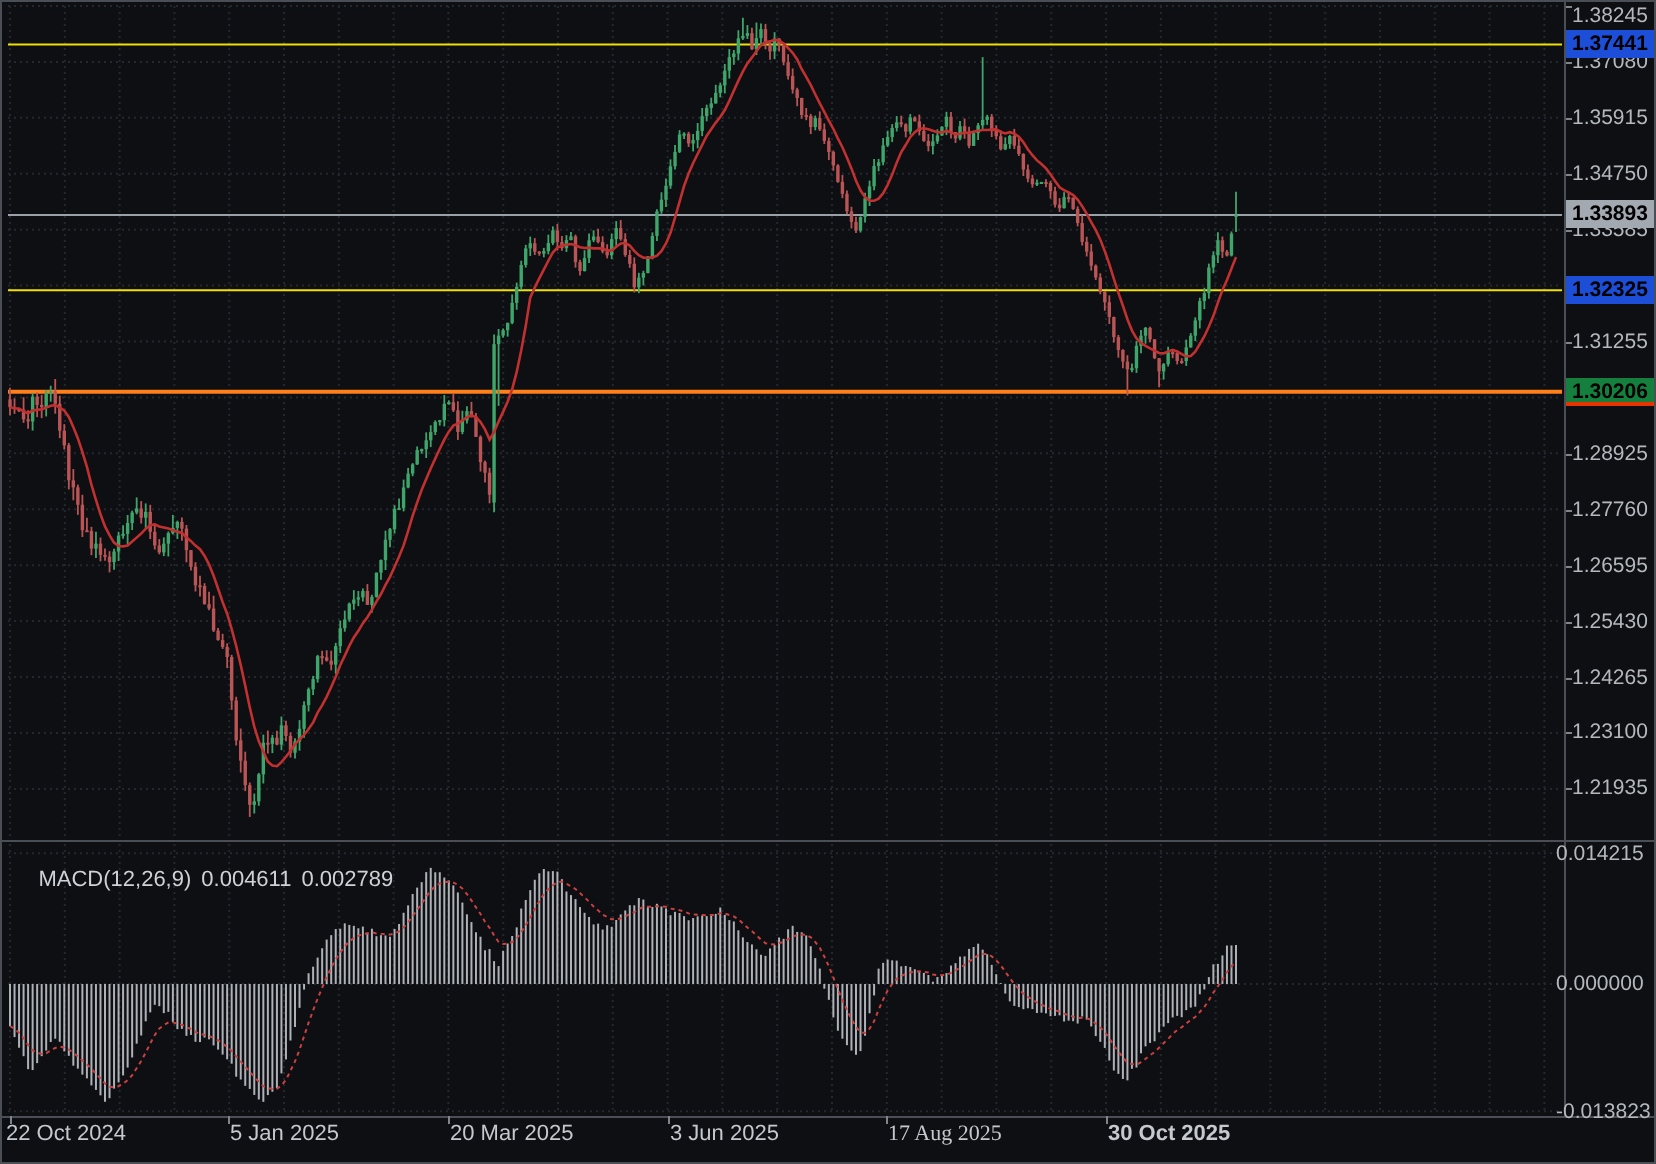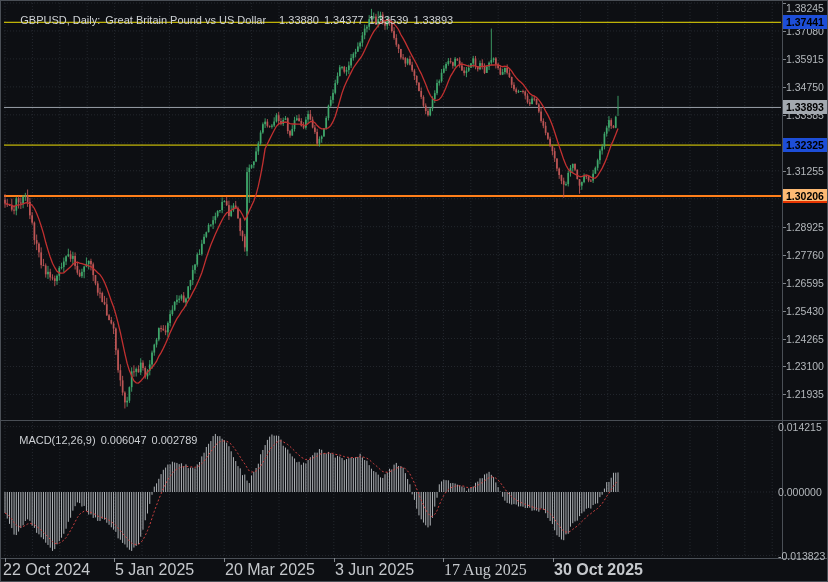--- a/index.html
+++ b/index.html
@@ -14,23 +14,23 @@
   .macd-title{position:absolute;left:6px;top:421px;font-size:11px;color:#ced1d5;white-space:pre;z-index:30;}
   .macd-title span{margin-right:5px;}
   .scale-col{position:absolute;left:782px;top:0;width:46px;height:557px;z-index:20;}
   .tick-label{position:absolute;left:3px;font-size:10.5px;color:#b4b8bc;line-height:12px;}
   .macd-scale-label{position:absolute;left:-5px;font-size:10.5px;color:#b4b8bc;line-height:12px;}
   .tick-dash{position:absolute;left:0;width:3px;height:1px;background:#80858b;}
   .badge{position:absolute;left:0;width:46px;height:14px;font-size:10.5px;line-height:14px;
          color:#000;padding-left:3px;box-sizing:border-box;font-weight:bold;}
   .badge.yellow{background:#1d4ed8;}
   .badge.gray{background:#a3a9b0;}
-  .badge.orange-red{background:#fdba74;border-bottom:2px solid #e63400;}
+  .badge.orange-red{background:#15803d;border-bottom:2px solid #e63400;}
   .time-axis{position:absolute;left:0;top:557px;width:782px;height:24px;z-index:20;}
-  .time-label{position:absolute;top:3px;font-size:16px;color:#c5c8cc;white-space:nowrap;}
+  .time-label{position:absolute;top:3px;font-size:11px;color:#c5c8cc;white-space:nowrap;}
   .time-tick{position:absolute;top:0;width:1px;height:4px;background:#80858b;}
   .sep{position:absolute;background:#4a4f56;z-index:10;}
 </style>
 </head>
 <body>
 
 <div id="stage">
 
   <svg id="chart-canvas" width="828" height="582">
       <g>
@@ -934,26 +934,23 @@
         <line x1="605.6900369003689" y1="491" x2="605.6900369003689" y2="481.14003454993724" stroke="#aeb2b6" stroke-width="1"></line>
         <line x1="607.9520295202951" y1="491" x2="607.9520295202951" y2="480.9389909829815" stroke="#aeb2b6" stroke-width="1"></line>
         <line x1="610.2140221402213" y1="491" x2="610.2140221402213" y2="476.7116449825648" stroke="#aeb2b6" stroke-width="1"></line>
         <line x1="612.4760147601476" y1="491" x2="612.4760147601476" y2="471.76986600916825" stroke="#aeb2b6" stroke-width="1"></line>
         <line x1="614.7380073800738" y1="491" x2="614.7380073800738" y2="471.71348685920236" stroke="#aeb2b6" stroke-width="1"></line>
         <line x1="616.9999999999999" y1="491" x2="616.9999999999999" y2="471.4429267916457" stroke="#aeb2b6" stroke-width="1"></line>
       </g>
       <path d="M4.0,512.1 L6.3,513.3 L8.5,515.4 L10.8,518.0 L13.0,521.4 L15.3,524.2 L17.6,525.6 L19.8,525.9 L22.1,525.6 L24.4,524.3 L26.6,523.0 L28.9,522.3 L31.1,522.9 L33.4,523.7 L35.7,525.5 L37.9,527.2 L40.2,529.2 L42.5,531.2 L44.7,533.5 L47.0,535.8 L49.2,538.2 L51.5,540.8 L53.8,542.4 L56.0,542.6 L58.3,542.1 L60.5,540.9 L62.8,539.1 L65.1,536.6 L67.3,533.1 L69.6,529.5 L71.9,525.2 L74.1,520.8 L76.4,516.5 L78.6,513.3 L80.9,511.6 L83.2,510.2 L85.4,510.1 L87.7,510.9 L90.0,511.4 L92.2,512.6 L94.5,513.5 L96.7,514.9 L99.0,516.0 L101.3,516.4 L103.5,516.9 L105.8,518.0 L108.1,519.2 L110.3,520.8 L112.6,522.5 L114.8,524.4 L117.1,527.2 L119.4,529.8 L121.6,532.4 L123.9,534.9 L126.1,537.4 L128.4,539.9 L130.7,542.1 L132.9,543.1 L135.2,543.5 L137.5,543.4 L139.7,541.7 L142.0,538.9 L144.2,534.5 L146.5,529.7 L148.8,523.8 L151.0,517.2 L153.3,510.3 L155.6,504.1 L157.8,498.3 L160.1,492.8 L162.3,487.5 L164.6,482.9 L166.9,478.6 L169.1,475.3 L171.4,472.1 L173.6,469.7 L175.9,468.0 L178.2,466.9 L180.4,465.9 L182.7,465.8 L185.0,465.2 L187.2,465.7 L189.5,465.9 L191.7,466.0 L194.0,466.3 L196.3,465.7 L198.5,464.7 L200.8,462.6 L203.1,460.2 L205.3,457.1 L207.6,453.9 L209.8,450.9 L212.1,447.4 L214.4,444.2 L216.6,442.2 L218.9,440.7 L221.2,440.0 L223.4,439.9 L225.7,440.3 L227.9,441.4 L230.2,443.3 L232.5,446.1 L234.7,449.2 L237.0,452.7 L239.2,455.9 L241.5,459.9 L243.8,462.9 L246.0,466.6 L248.3,470.0 L250.6,471.0 L252.8,470.9 L255.1,470.0 L257.3,468.4 L259.6,465.1 L261.9,461.5 L264.1,457.7 L266.4,453.6 L268.7,449.6 L270.9,446.1 L273.2,443.6 L275.4,441.6 L277.7,440.1 L280.0,439.8 L282.2,440.9 L284.5,442.1 L286.7,443.5 L289.0,445.5 L291.3,447.7 L293.5,449.8 L295.8,452.3 L298.1,454.2 L300.3,456.3 L302.6,457.5 L304.8,458.6 L307.1,458.7 L309.4,458.1 L311.6,457.3 L313.9,456.0 L316.2,455.1 L318.4,453.5 L320.7,452.5 L322.9,452.4 L325.2,452.4 L327.5,452.1 L329.7,452.1 L332.0,452.4 L334.3,453.3 L336.5,453.7 L338.8,454.1 L341.0,454.7 L343.3,455.7 L345.6,456.2 L347.8,456.4 L350.1,456.5 L352.3,456.6 L354.6,456.5 L356.9,456.4 L359.1,455.6 L361.4,455.8 L363.7,456.5 L365.9,457.2 L368.2,458.7 L370.4,460.7 L372.7,462.8 L375.0,464.6 L377.2,466.6 L379.5,468.8 L381.8,470.6 L384.0,471.1 L386.3,471.2 L388.5,470.5 L390.8,470.0 L393.1,468.6 L395.3,467.1 L397.6,466.7 L399.8,466.3 L402.1,466.4 L404.4,467.7 L406.6,470.0 L408.9,472.9 L411.2,477.4 L413.4,482.1 L415.7,487.8 L417.9,493.6 L420.2,499.1 L422.5,504.0 L424.7,508.5 L427.0,512.4 L429.3,515.1 L431.5,515.5 L433.8,513.3 L436.0,509.7 L438.3,503.9 L440.6,498.7 L442.8,494.3 L445.1,491.0 L447.4,488.4 L449.6,487.0 L451.9,485.9 L454.1,485.2 L456.4,484.8 L458.7,484.7 L460.9,484.9 L463.2,485.2 L465.4,486.3 L467.7,486.5 L470.0,486.6 L472.2,486.4 L474.5,485.4 L476.8,484.3 L479.0,482.8 L481.3,481.5 L483.5,479.8 L485.8,478.2 L488.1,476.6 L490.3,476.0 L492.6,476.0 L494.9,477.2 L497.1,479.1 L499.4,481.7 L501.6,484.8 L503.9,488.0 L506.2,491.1 L508.4,493.6 L510.7,495.8 L512.9,497.4 L515.2,498.8 L517.5,500.3 L519.7,501.4 L522.0,502.3 L524.3,503.4 L526.5,504.2 L528.8,504.7 L531.0,505.8 L533.3,506.6 L535.6,507.3 L537.8,508.0 L540.1,507.9 L542.4,508.1 L544.6,509.0 L546.9,510.8 L549.1,512.8 L551.4,515.0 L553.7,518.2 L555.9,521.7 L558.2,524.8 L560.5,527.8 L562.7,530.3 L565.0,531.0 L567.2,531.4 L569.5,530.1 L571.8,528.4 L574.0,526.6 L576.3,525.1 L578.5,522.9 L580.8,520.6 L583.1,518.4 L585.3,516.0 L587.6,514.0 L589.9,512.6 L592.1,510.7 L594.4,509.0 L596.6,507.5 L598.9,505.0 L601.2,502.5 L603.4,499.2 L605.7,495.3 L608.0,492.1 L610.2,488.7 L612.5,485.0 L614.7,482.1 L617.0,479.7" fill="none" stroke="#cc4040" stroke-width="1" stroke-dasharray="2,2"></path>
     </svg>
 
-  <div class="titlebar">
-    <span>GBPUSD, Daily:</span><span class="desc">Great Britain Pound vs US Dollar</span><span>1.33880</span><span>1.34377</span><span>1.33539</span><span>1.33893</span>
-  </div>
 
   <div class="macd-title">
-    <span>MACD(12,26,9)</span><span>0.006047</span><span>0.002789</span>
+    <span>MACD(12,26,9)</span><span>0.004611</span><span>0.002789</span>
   </div>
 
   <div class="scale-col" id="price-scale">
       <div class="tick-label" style="top: 1px;">1.38245</div>
       <div class="tick-dash" style="top: 2px;"></div>
       <div class="tick-label" style="top: 23.96px;">1.37080</div>
       <div class="tick-dash" style="top: 29.96px;"></div>
       <div class="tick-label" style="top: 51.92px;">1.35915</div>
       <div class="tick-dash" style="top: 57.92px;"></div>
       <div class="tick-label" style="top: 79.88px;">1.34750</div>

